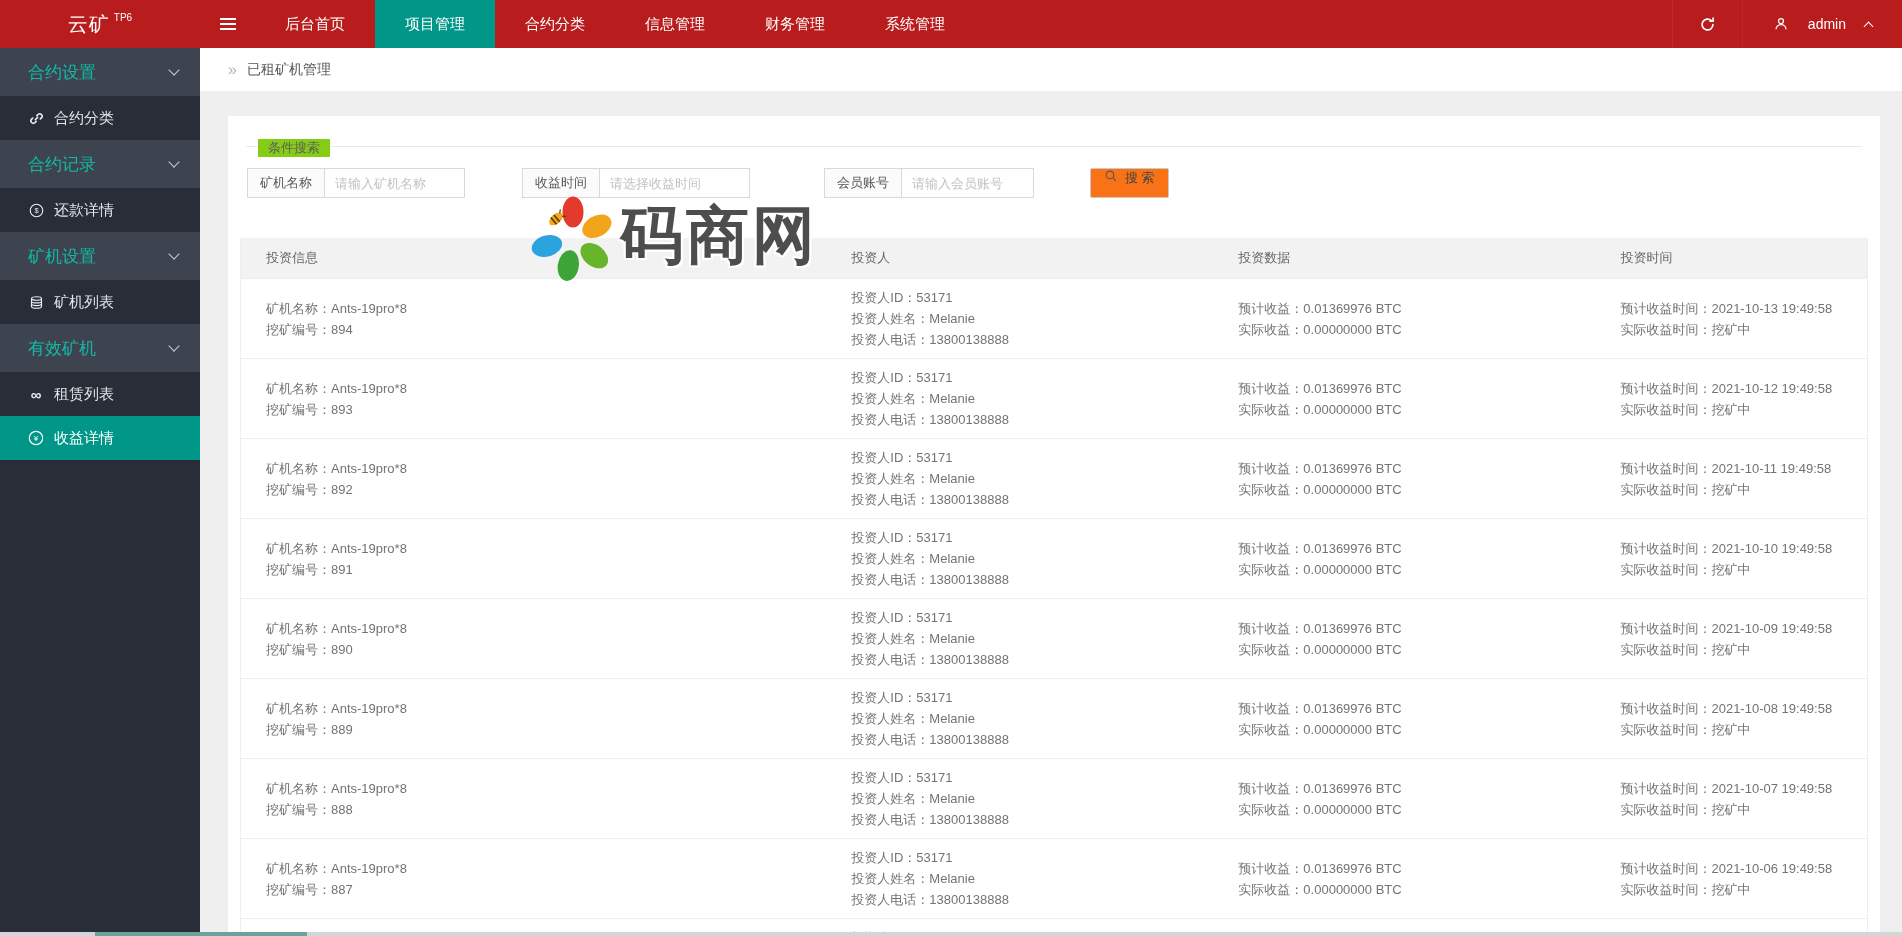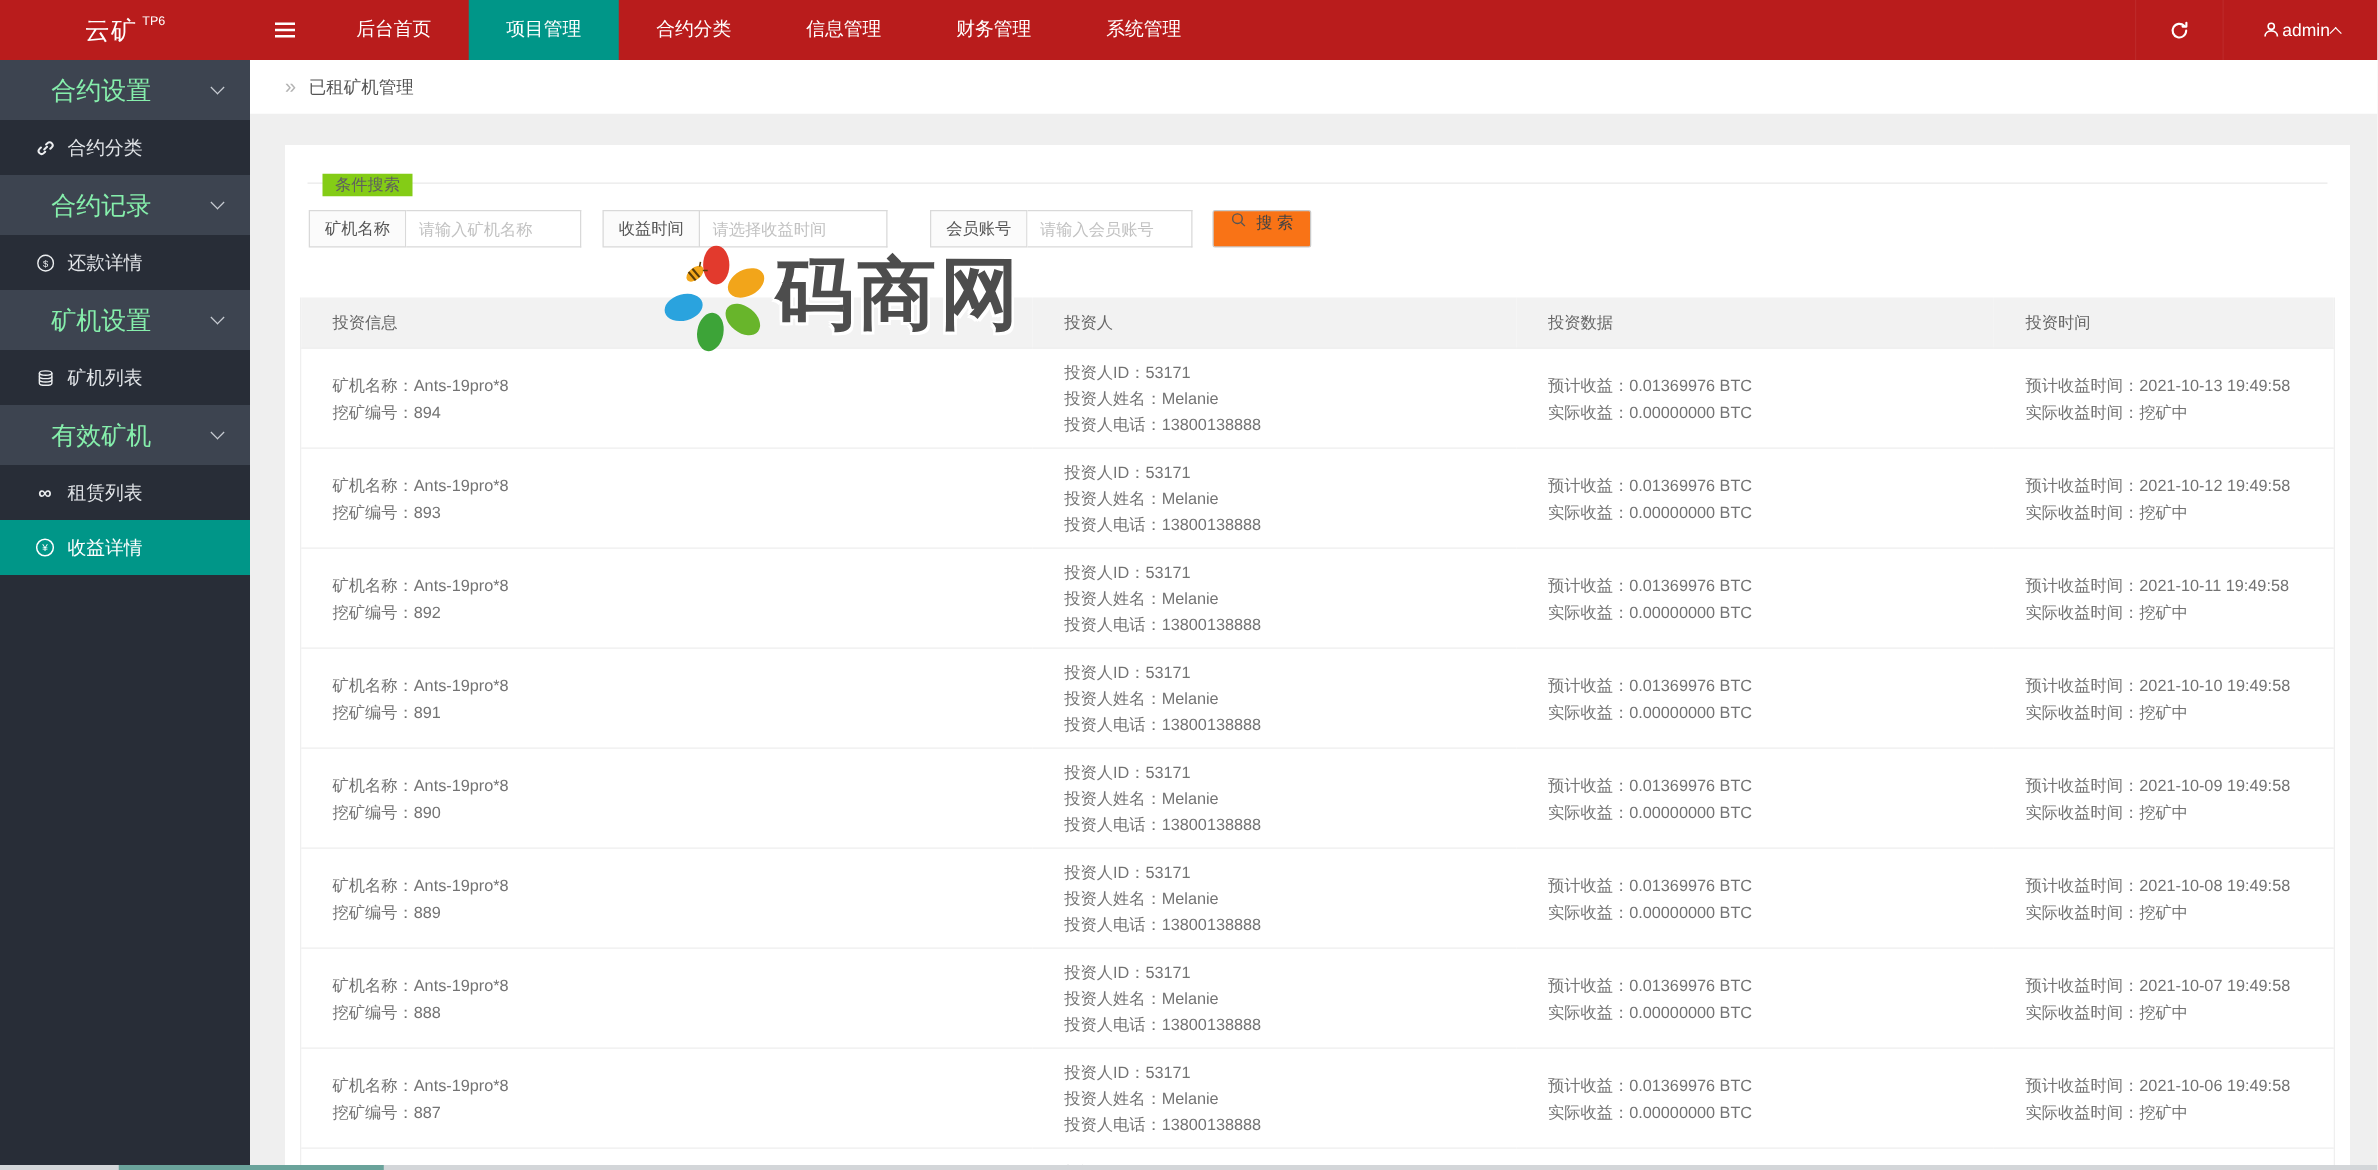--- a/index.html
+++ b/index.html
@@ -26,28 +26,28 @@
   }
   .hamburger i { display: block; width: 16px; height: 2px; background: #fff; }
   .topnav { display: flex; }
   .nav-item { padding: 0 30px; line-height: 48px; color: #fff; font-size: 15px; cursor: pointer; white-space: nowrap; }
   .nav-item.active { background: #009688; }
   .topbar-right { margin-left: auto; display: flex; }
   .tb-btn {
     display: flex; align-items: center; padding: 0 26px; color: #fff;
     border-left: 1px solid rgba(255,255,255,0.06); cursor: pointer; font-size: 14px;
   }
-  .user-btn { gap: 1px; padding: 0 30px; }
+  .user-btn { gap: 19px; padding: 0 30px; }
   .caret-up { width: 7px; height: 7px; border-left: 1.5px solid #fff; border-top: 1.5px solid #fff; transform: rotate(45deg); margin-top: 4px; }
 
   
   .sidebar { position: absolute; top: 48px; left: 0; bottom: 0; width: 200px; background: #282d37; z-index: 20; }
   .side-group {
-    height: 48px; background: #3d4450; color: #86efac; display: flex; align-items: center;
-    padding-left: 41px; font-size: 20px; cursor: pointer; position: relative;
+    height: 48px; background: #3d4450; color: #14b8a6; display: flex; align-items: center;
+    padding-left: 28px; font-size: 17px; cursor: pointer; position: relative;
   }
   .side-group .chev {
     position: absolute; right: 22px; top: 18px; width: 8px; height: 8px;
     border-right: 1.5px solid #c9cdd3; border-bottom: 1.5px solid #c9cdd3; transform: rotate(45deg);
   }
   .side-item { height: 44px; display: flex; align-items: center; padding-left: 27px; color: #e2e5e8; font-size: 15px; cursor: pointer; }
   .side-item .icon { width: 18px; margin-right: 9px; display: flex; align-items: center; justify-content: center; }
   .side-item .icon .inf { font-size: 15px; font-weight: bold; color: #eceef0; line-height: 1; }
   .side-item.active { background: #009688; color: #fff; }
 
@@ -62,21 +62,21 @@
   
   .content {
     position: absolute; top: 91px; left: 200px; right: 0; bottom: 0;
     background: #efefef; padding: 25px 22px 0 28px; overflow: hidden;
   }
   .panel { background: #fff; width: 100%; height: 1250px; padding-top: 30px; position: relative; }
 
   .fieldset { margin: 0 18px; border-top: 1px solid #e9e9e9; position: relative; }
   .legend { position: absolute; top: -8px; left: 12px; background: #84cc16; padding: 0 10px; font-size: 13px; color: #5f5f5f; }
 
-  .form-row { display: flex; align-items: center; margin: 21px 0 0 19px; }
+  .form-row { display: flex; align-items: center; margin: 21px 0 0 19px; gap: 40px; }
   .igroup { display: flex; }
   .iaddon {
     border: 1px solid #d9d9d9; background: #fbfbfb; color: #565656; font-size: 13px;
     height: 30px; line-height: 28px; padding: 0 12px; white-space: nowrap;
   }
   .iinput {
     border: 1px solid #d9d9d9; border-left: none; height: 30px; padding: 0 10px;
     font-size: 13px; color: #333; outline: none; font-family: inherit;
   }
   .iinput::placeholder { color: #c2c2c2; }

